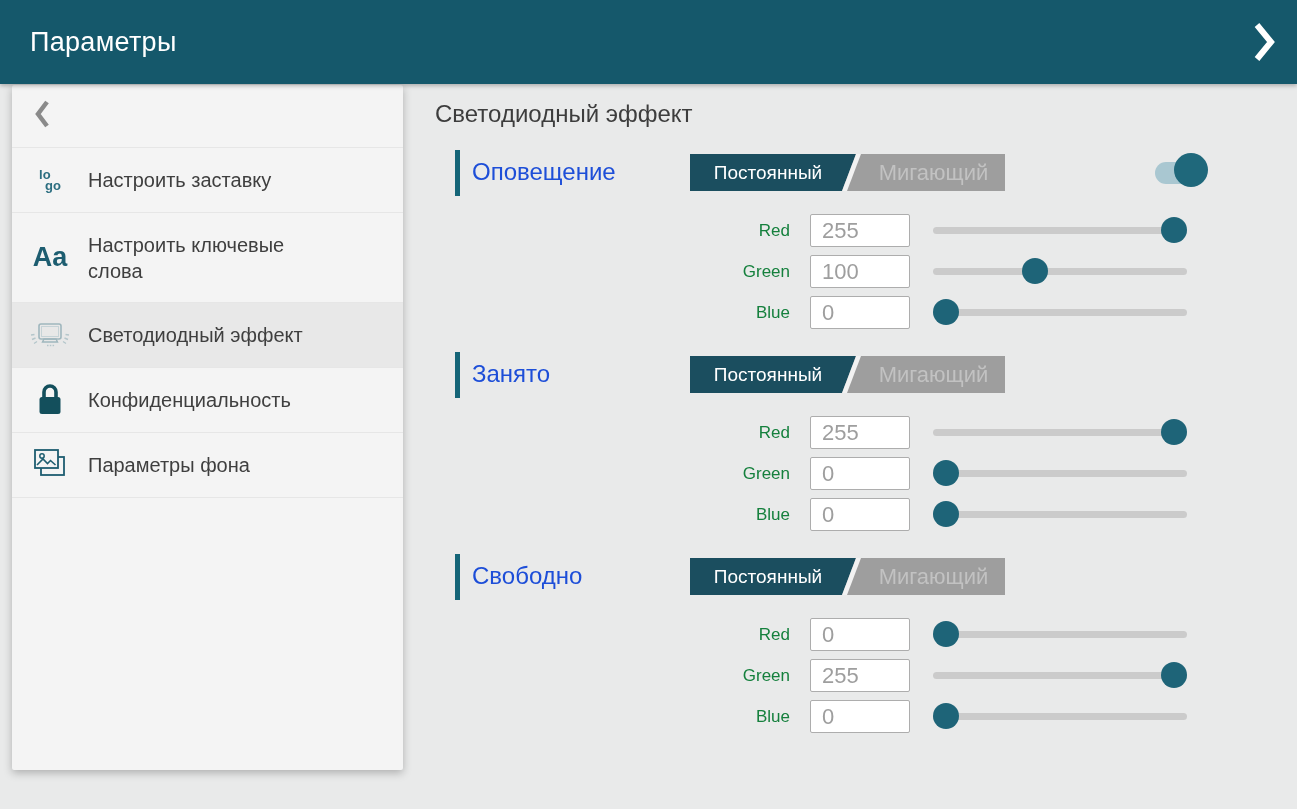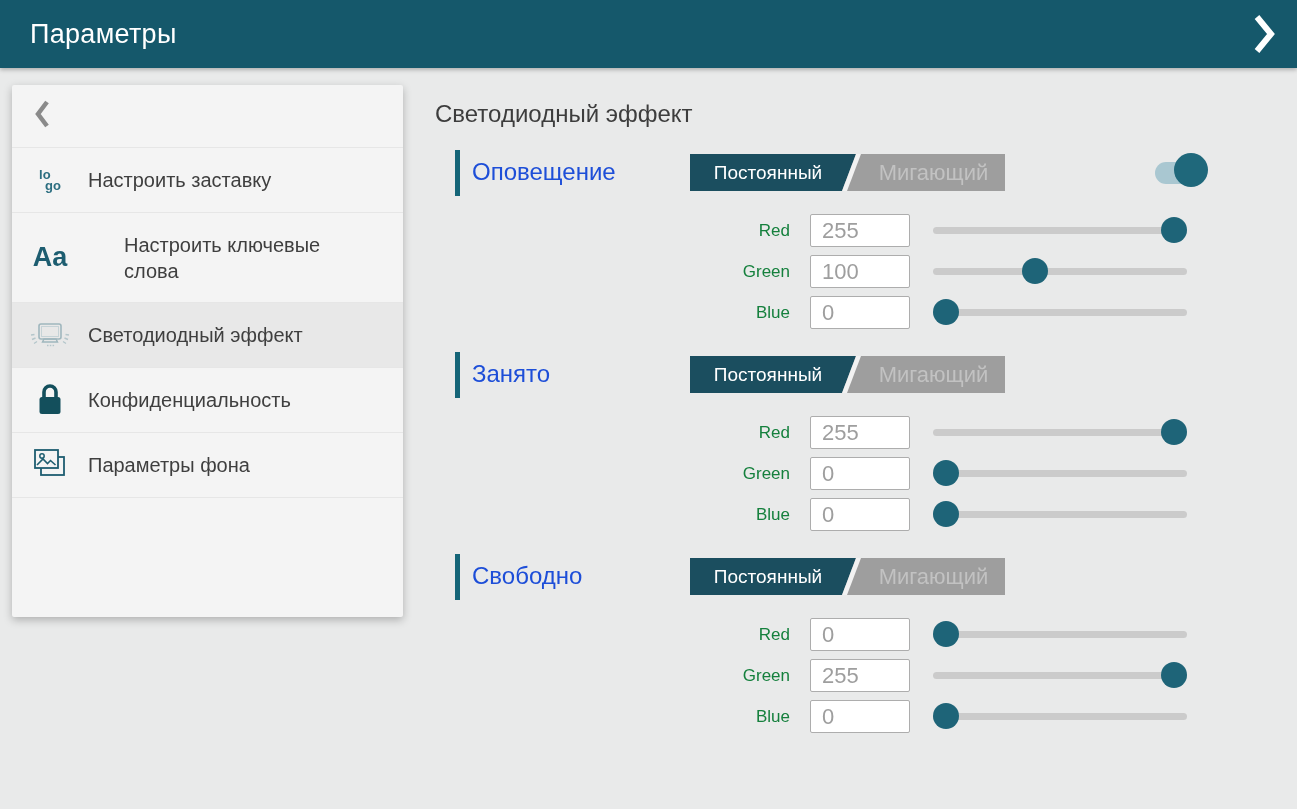--- a/index.html
+++ b/index.html
@@ -5,39 +5,39 @@
   * { margin: 0; padding: 0; box-sizing: border-box; }
   html, body { width: 1297px; height: 809px; overflow: hidden; }
   body {
     font-family: "Liberation Sans", "DejaVu Sans", sans-serif;
     background: #e9eaea;
     position: relative;
   }
 
   
   .appbar {
-    position: absolute; left: 0; top: 0; width: 1297px; height: 68px;
+    position: absolute; left: 0; top: 0; width: 1297px; height: 84px;
     background: #15586b;
     display: flex; align-items: center;
     box-shadow: 0 2px 4px rgba(0,0,0,.25);
     z-index: 20;
   }
   .appbar-title {
     color: #ffffff; font-size: 27px; margin-left: 30px; font-weight: 400;
     letter-spacing: .3px;
   }
   .appbar-forward {
     margin-left: auto; margin-right: 18px;
     width: 30px; height: 46px; display: flex; align-items: center; justify-content: center;
     cursor: pointer;
   }
 
   
   .sidebar {
-    position: absolute; left: 12px; top: 85px; width: 391px; height: 532px;
+    position: absolute; left: 12px; top: 85px; width: 391px; height: 685px;
     background: #f4f4f4; border-radius: 2px;
     box-shadow: 0 3px 8px rgba(0,0,0,.25);
     z-index: 10;
   }
   .side-back {
     height: 63px; display: flex; align-items: center;
     padding-left: 22px; cursor: pointer;
     border-bottom: 1px solid #e6e6e6;
   }
   .side-row {
@@ -48,21 +48,21 @@
   }
   .side-row.active { background: #e8e8e8; }
   .side-row .icon-cell {
     width: 76px; display: flex; align-items: center; justify-content: center;
     flex: 0 0 76px;
   }
   .side-row .side-label {
     font-size: 20px; color: #3f3f3f; line-height: 26px; max-width: 250px;
     padding: 10px 10px 10px 0;
   }
-  .row-tall { min-height: 90px; gap: 36px; }
+  .row-tall { min-height: 90px; }
   .logo-glyph {
     font-size: 13px; font-weight: 700; color: #2c6e80; line-height: 11px;
     text-align: left;
   }
   .logo-glyph .l2 { padding-left: 6px; display: block; }
   .aa-glyph { font-size: 27px; font-weight: 700; color: #1d5d70; }
 
   
   .main {
     position: absolute; left: 435px; top: 85px; width: 815px; height: 724px;

